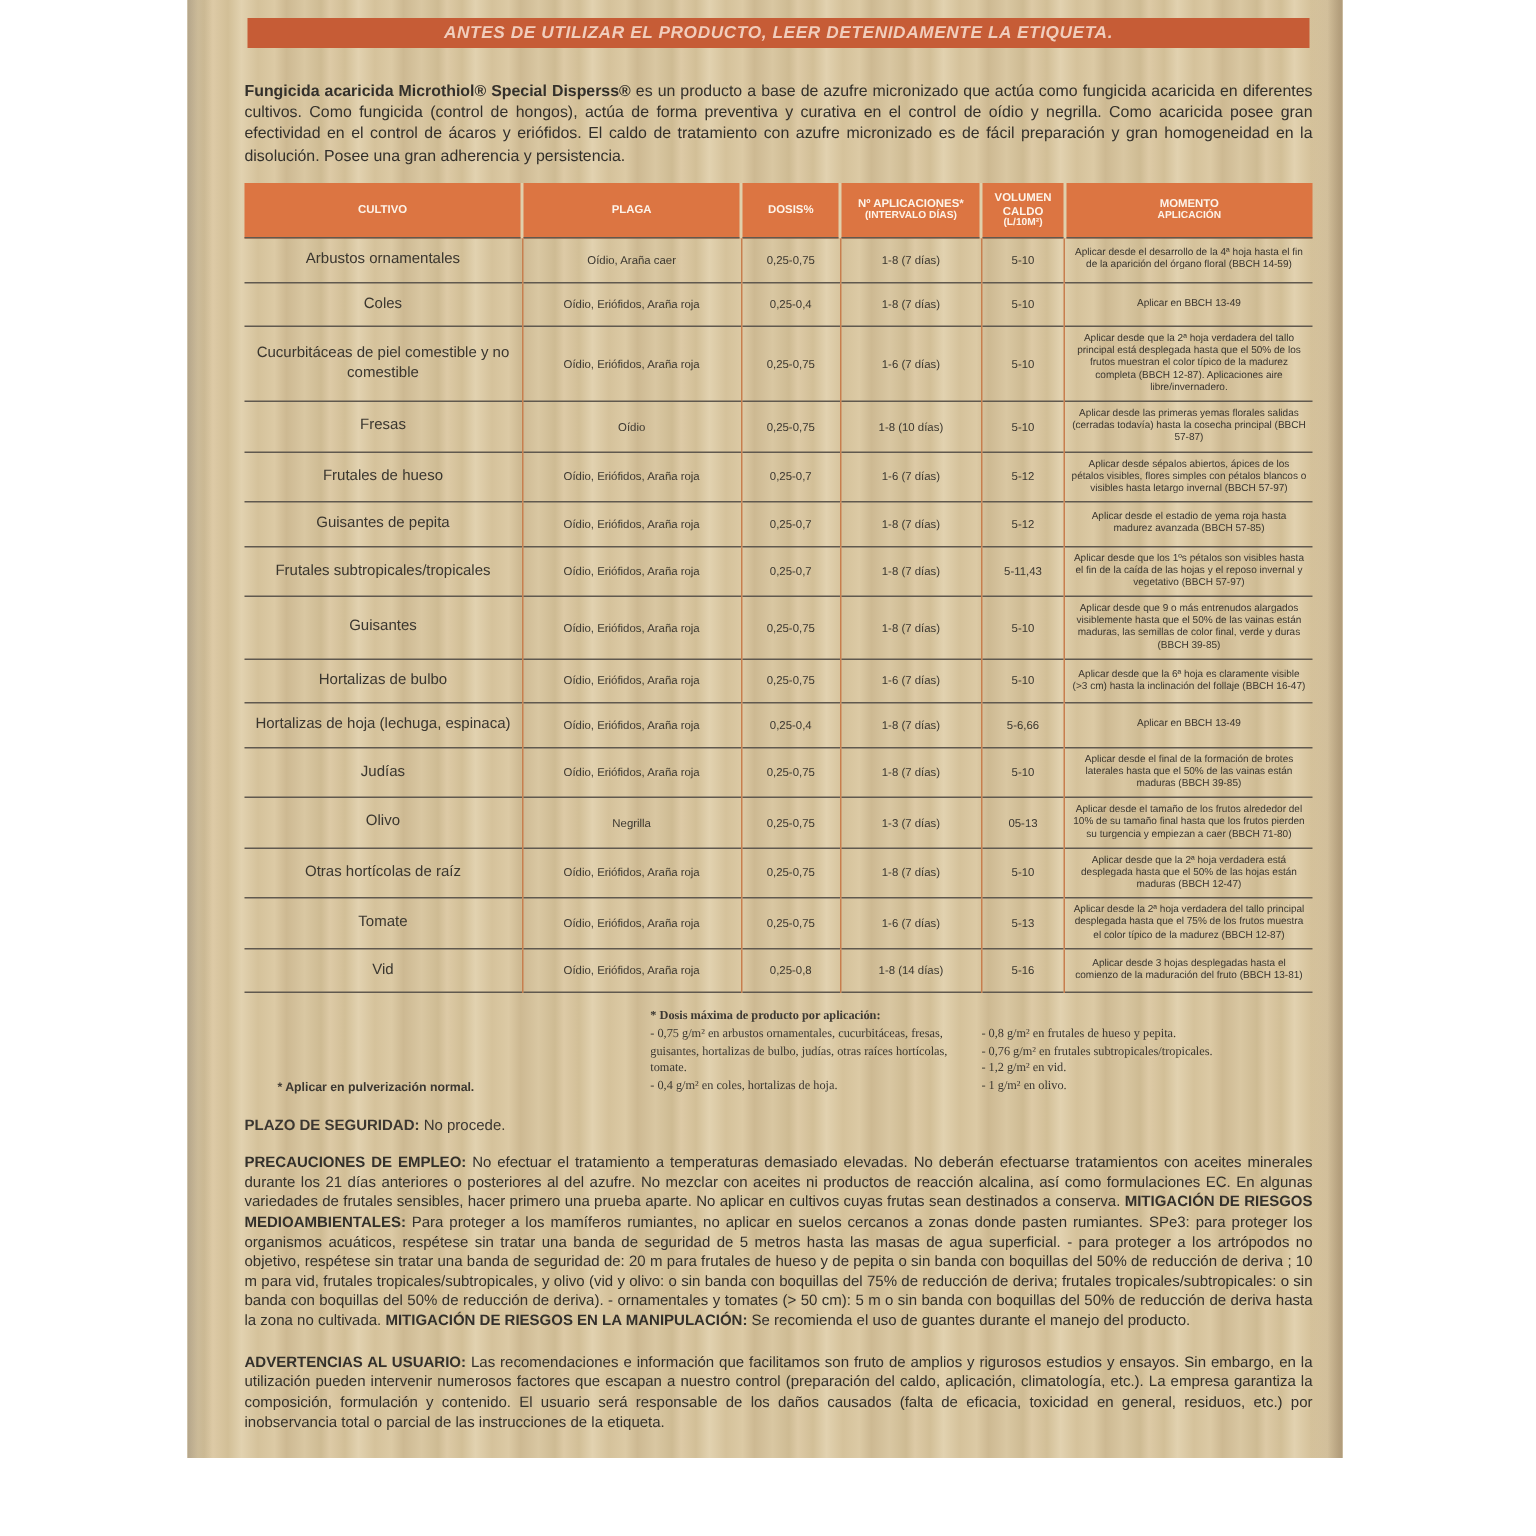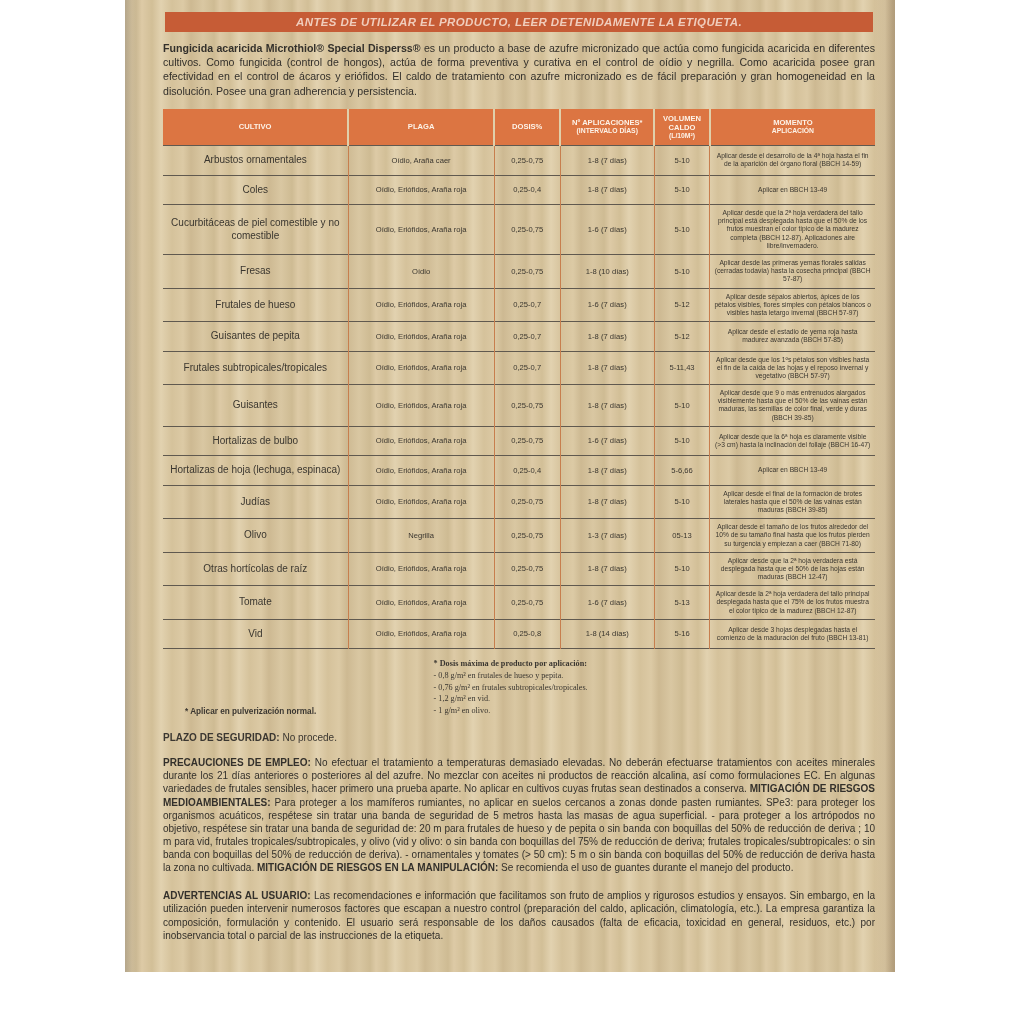--- a/index.html
+++ b/index.html
@@ -15,21 +15,21 @@
         #d5c29b 47px, #dccaa5 58px, #cdb992 66px, #d9c7a2 78px),
       #d6c49e;
     color:#3b3731;
   }
   .label-content{padding:6px 20px 0 38px;}
   .banner{
     margin:6px 2px 0 2px;background:#c65c36;color:#f0cdbc;
     font-weight:bold;font-style:italic;text-align:center;
     font-size:11.5px;letter-spacing:.4px;padding:4px 2px;
   }
-  .intro{margin-top:9px;font-size:10.6px;line-height:1.34;text-align:justify;color:#33302b;}
+  .intro{margin-top:22px;font-size:10.6px;line-height:1.34;text-align:justify;color:#33302b;}
   .seg-b{font-weight:bold;}
   table.crops{
     width:100%;margin-top:11px;border-collapse:collapse;table-layout:fixed;
     border-bottom:1.5px solid #60594f;
   }
   table.crops col.c1{width:26%;} table.crops col.c2{width:20.5%;}
   table.crops col.c3{width:9.3%;} table.crops col.c4{width:13.2%;}
   table.crops col.c5{width:7.8%;} table.crops col.c6{width:23.2%;}
   th.hcell{
     background:#dc7542;color:#fdf3e8;font-size:7.6px;font-weight:bold;
@@ -209,20 +209,24 @@
             </tr>
           </tbody>
       </table>
 
       <div class="footnotes">
         <div class="fn-left">* Aplicar en pulverización normal.</div>
         <div class="fn-right">
           <div class="fn-title">* Dosis máxima de producto por aplicación:</div>
           <div class="fn-cols">
             <div class="fn-col">
+                <div>- 0,75 g/m² en arbustos ornamentales, cucurbitáceas, fresas, guisantes, hortalizas de bulbo, judías, otras raíces hortícolas, tomate.</div>
+                <div>- 0,4 g/m² en coles, hortalizas de hoja.</div>
+              </div>
+            <div class="fn-col">
                 <div>- 0,8 g/m² en frutales de hueso y pepita.</div>
                 <div>- 0,76 g/m² en frutales subtropicales/tropicales.</div>
                 <div>- 1,2 g/m² en vid.</div>
                 <div>- 1 g/m² en olivo.</div>
               </div>
           </div>
         </div>
       </div>
 
       <div class="plazo"><span class="seg-b">PLAZO DE SEGURIDAD: </span><span>No procede.</span></div>

